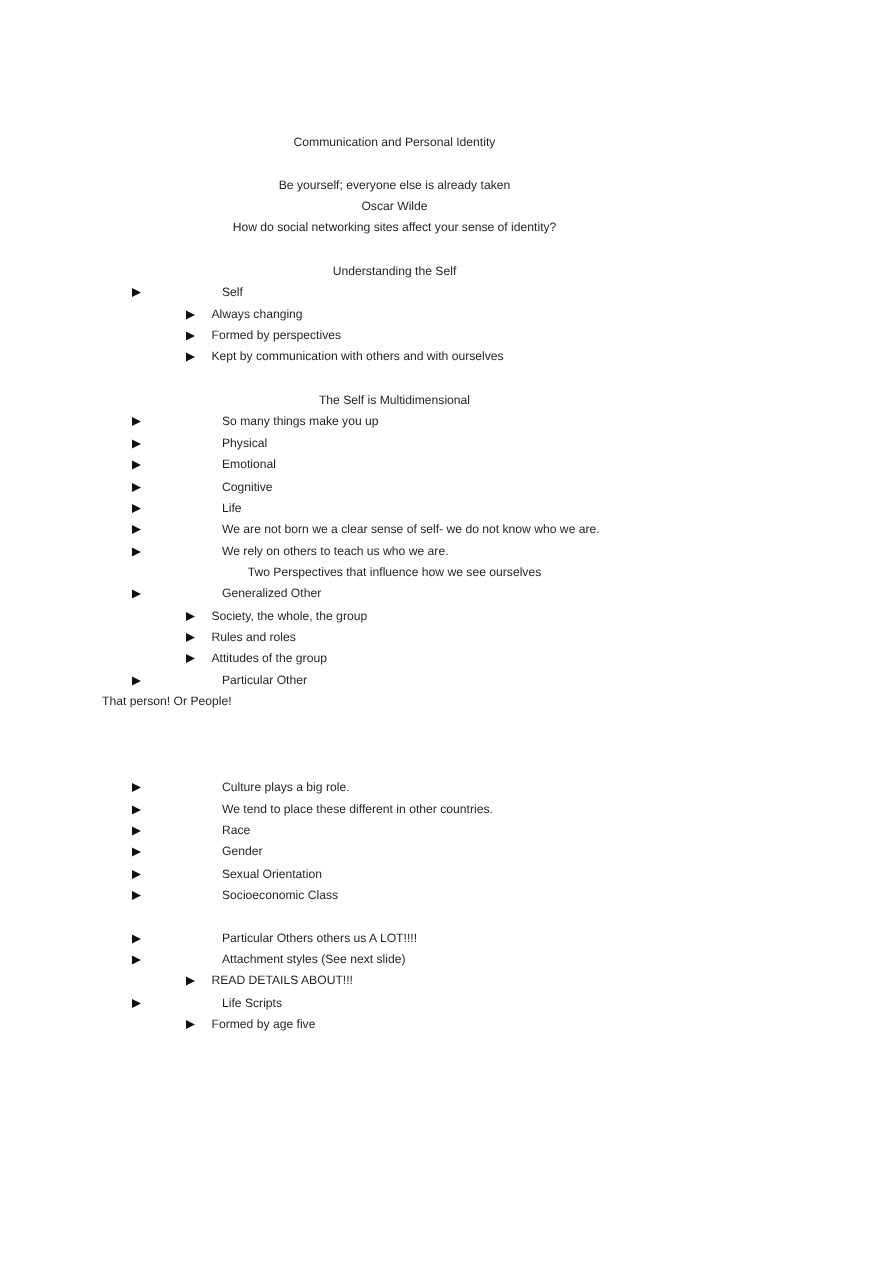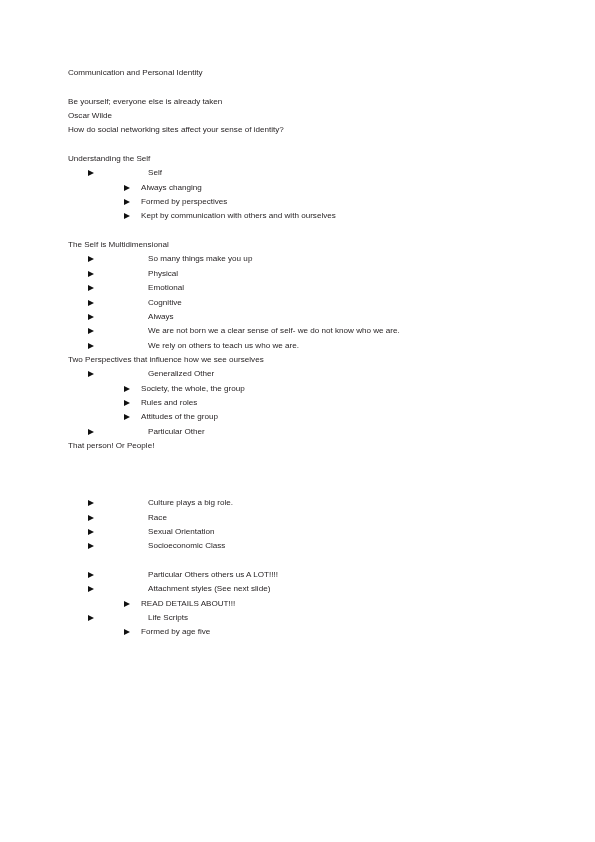--- a/index.html
+++ b/index.html
@@ -13,21 +13,22 @@
     font-family: "Liberation Sans", sans-serif;
     color: #231f20;
     -webkit-font-smoothing: antialiased;
   }
   .page {
     position: relative;
     width: 518px;
     height: 842px;
     background: #ffffff;
     box-sizing: border-box;
-    padding: 66px 60px 0 68px;
+    padding: 88px 60px 0 68px;
+    text-align: center;
   }
   .doc {
     font-size: 8.1px;
     line-height: 14.35px;
   }
   
   .line {
     white-space: pre;
     display: block;
     min-height: 14.35px;
@@ -118,21 +119,21 @@
         <div class="row lvl1">
           <span class="bullet"><span class="bullet-glyph"></span></span>
           <span class="label">Emotional</span>
         </div>
         <div class="row lvl1">
           <span class="bullet"><span class="bullet-glyph"></span></span>
           <span class="label">Cognitive</span>
         </div>
         <div class="row lvl1">
           <span class="bullet"><span class="bullet-glyph"></span></span>
-          <span class="label">Always</span>
+          <span class="label">Life</span>
         </div>
         <div class="row lvl1">
           <span class="bullet"><span class="bullet-glyph"></span></span>
           <span class="label">We are not born we a clear sense of self- we do not know who we are.</span>
         </div>
         <div class="row lvl1">
           <span class="bullet"><span class="bullet-glyph"></span></span>
           <span class="label">We rely on others to teach us who we are.</span>
         </div>
         <div class="heading">Two Perspectives that influence how we see ourselves</div>
@@ -161,21 +162,29 @@
         </div>
         <div class="blank"></div>
         <div class="blank"></div>
         <div class="blank"></div>
         <div class="row lvl1">
           <span class="bullet"><span class="bullet-glyph"></span></span>
           <span class="label">Culture plays a big role.</span>
         </div>
         <div class="row lvl1">
           <span class="bullet"><span class="bullet-glyph"></span></span>
+          <span class="label">We tend to place these different in other countries.</span>
+        </div>
+        <div class="row lvl1">
+          <span class="bullet"><span class="bullet-glyph"></span></span>
           <span class="label">Race</span>
+        </div>
+        <div class="row lvl1">
+          <span class="bullet"><span class="bullet-glyph"></span></span>
+          <span class="label">Gender</span>
         </div>
         <div class="row lvl1">
           <span class="bullet"><span class="bullet-glyph"></span></span>
           <span class="label">Sexual Orientation</span>
         </div>
         <div class="row lvl1">
           <span class="bullet"><span class="bullet-glyph"></span></span>
           <span class="label">Socioeconomic Class</span>
         </div>
         <div class="blank"></div>

